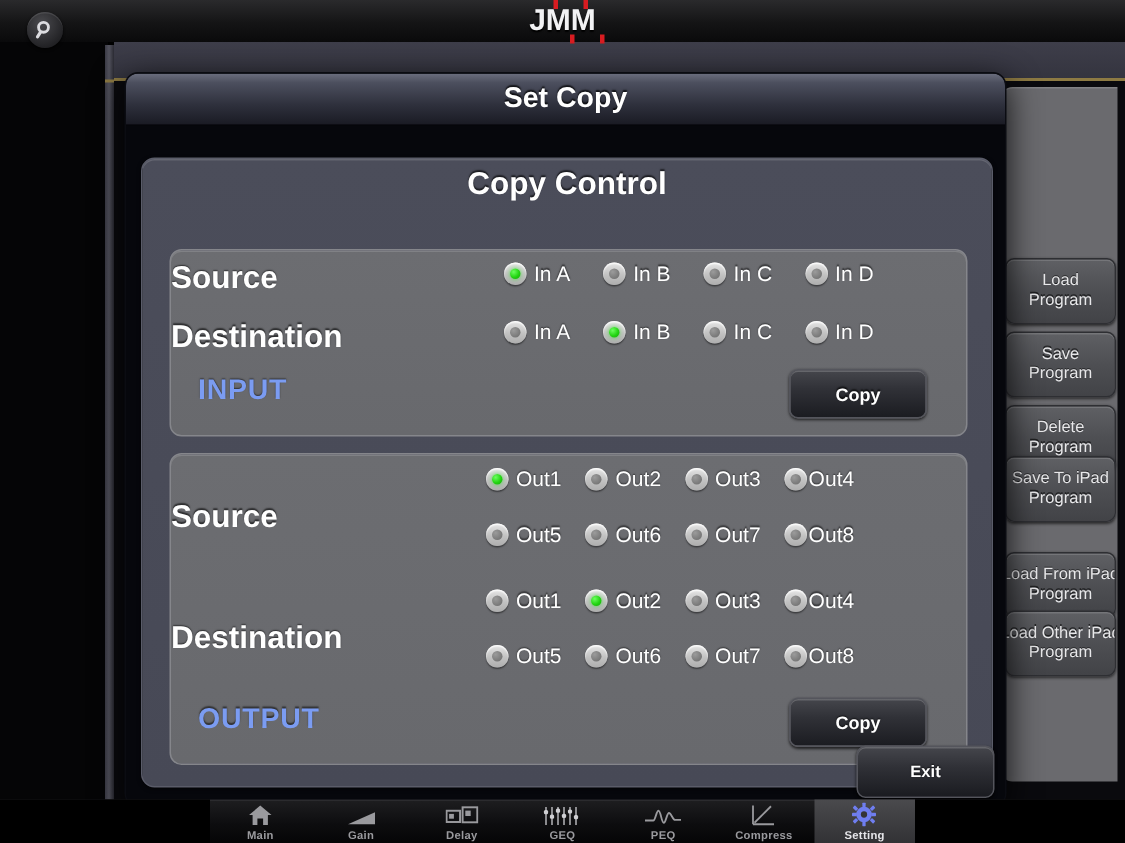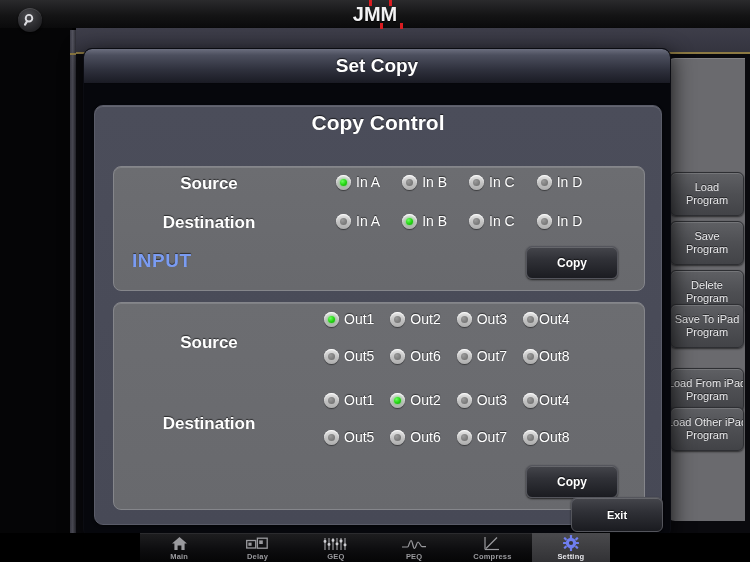--- a/index.html
+++ b/index.html
@@ -149,23 +149,23 @@
     border:1px solid #85868b;
     border-radius:8px;
     box-shadow:inset 0 1px 0 rgba(255,255,255,.14);
   }
   .group.input-group{ top:60px; height:125px; }
   .group.output-group{ top:196px; height:208px; }
 
   .row{ display:flex; align-items:center; }
 
   .row-label{
-    color:#ffffff; font-size:17px; font-weight:bold;
+    color:#ffffff; font-size:21px; font-weight:bold;
     text-shadow:0 -1px 1px rgba(0,0,0,.6);
-    text-align:center;
+    text-align:left;
   }
 
   
   .radio{
     display:inline-flex; align-items:center; gap:5px;
     color:#ffffff; font-size:14px;
     text-shadow:0 -1px 1px rgba(0,0,0,.55);
     white-space:nowrap;
   }
   .dot{
@@ -456,20 +456,21 @@
             <span>Out7</span>
           </span>
           <span class="radio" style="gap:1px">
             <span class="dot">
                 <i></i>
               </span>
             <span>Out8</span>
           </span>
         </div>
 
+        <div class="section-label" style="left:18px; top:166px;">OUTPUT</div>
 
         <div class="copy-btn" style="left:412px; top:162px;">
           <span>Copy</span>
         </div>
       </div>
     </div>
 
     <div class="exit-btn">
       <span>Exit</span>
     </div>
@@ -483,20 +484,28 @@
 
     <div class="tab">
       <span class="ti">
         <svg width="17" height="15" viewBox="0 0 17 15">
           <path d="M8.5 1 L16 7.4 L13.6 7.4 L13.6 14 L10.4 14 L10.4 9.6 L6.6 9.6 L6.6 14 L3.4 14 L3.4 7.4 L1 7.4 Z" fill="#9a9a9e"></path>
         </svg>
       </span>
       <span class="tl">Main</span>
     </div>
 
+    <div class="tab">
+      <span class="ti">
+        <svg width="20" height="13" viewBox="0 0 20 13">
+          <path d="M1 11.5 L19 3.5 L19 11.5 Z" fill="#9a9a9e"></path>
+        </svg>
+      </span>
+      <span class="tl">Gain</span>
+    </div>
 
     <div class="tab">
       <span class="ti">
         <svg width="22" height="14" viewBox="0 0 22 14">
           <rect x="0.7" y="3.5" width="9" height="7.5" fill="none" stroke="#9a9a9e" stroke-width="1.3"></rect>
           <rect x="2.4" y="5.6" width="3.2" height="3.2" fill="#9a9a9e"></rect>
           <rect x="11.4" y="1.2" width="9.8" height="10" fill="none" stroke="#9a9a9e" stroke-width="1.3"></rect>
           <rect x="13.2" y="3.4" width="3.6" height="3.6" fill="#9a9a9e"></rect>
         </svg>
       </span>

